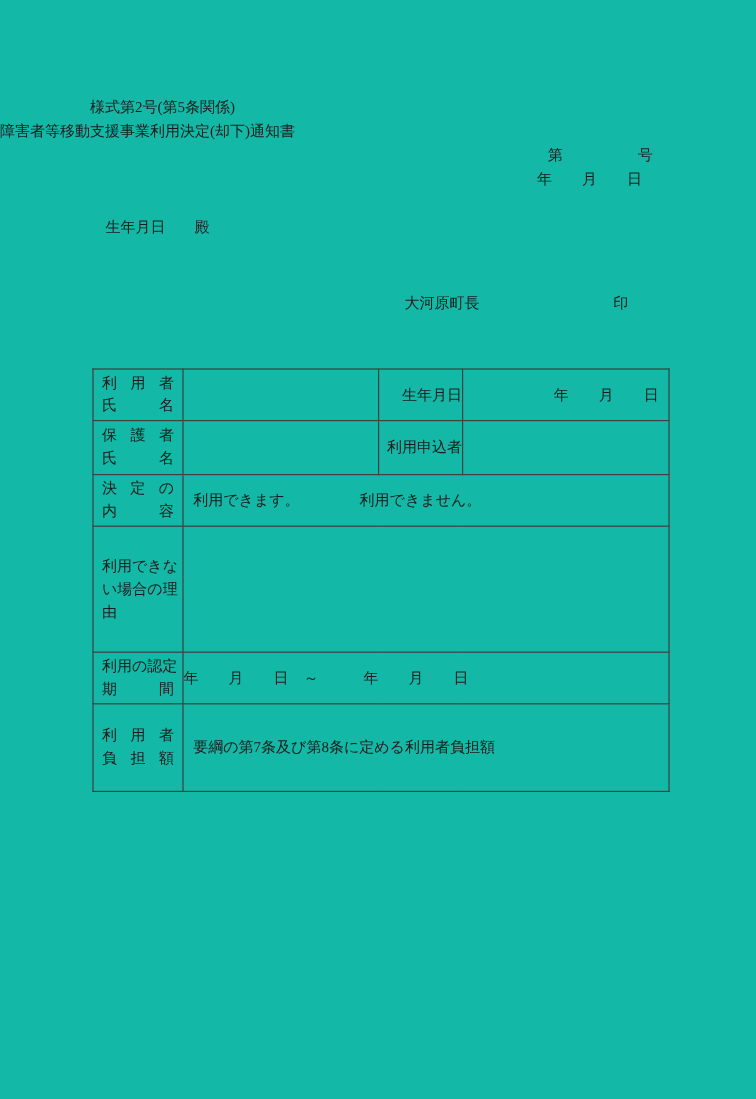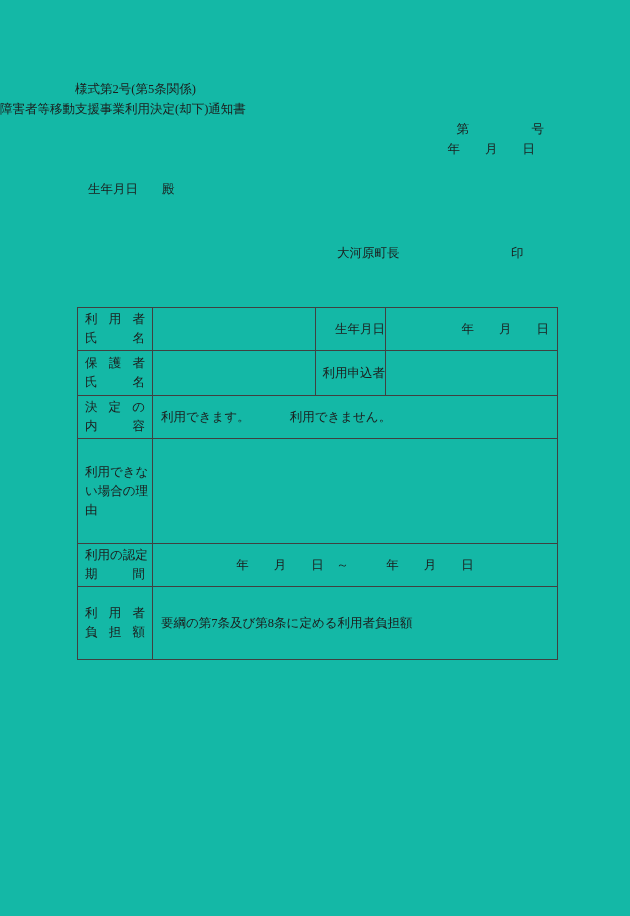--- a/index.html
+++ b/index.html
@@ -104,23 +104,23 @@
   tr.r6 { height: 73px; }
   td.lbl { padding: 2px 7px; }
   .jline {
     display: flex;
     justify-content: space-between;
     line-height: 19px;
   }
   td.sublbl { text-align: right; }
   td.val { padding: 0 8px; }
   td.date-val { text-align: right; }
-  td.period-val { text-align: center; padding: 0; }
+  td.period-val { text-align: left; padding: 0; }
   .decision-opts { display: flex; align-items: flex-start; }
-  .decision-opts .opt2 { margin-left: 40px; }
+  .decision-opts .opt2 { margin-left: 50px; }
 </style>
 </head>
 <body>
 
 <div class="page">
 
   <div class="form-id">様式第2号(第5条関係)</div>
 
   <div class="title">障害者等移動支援事業利用決定(却下)通知書</div>
 

